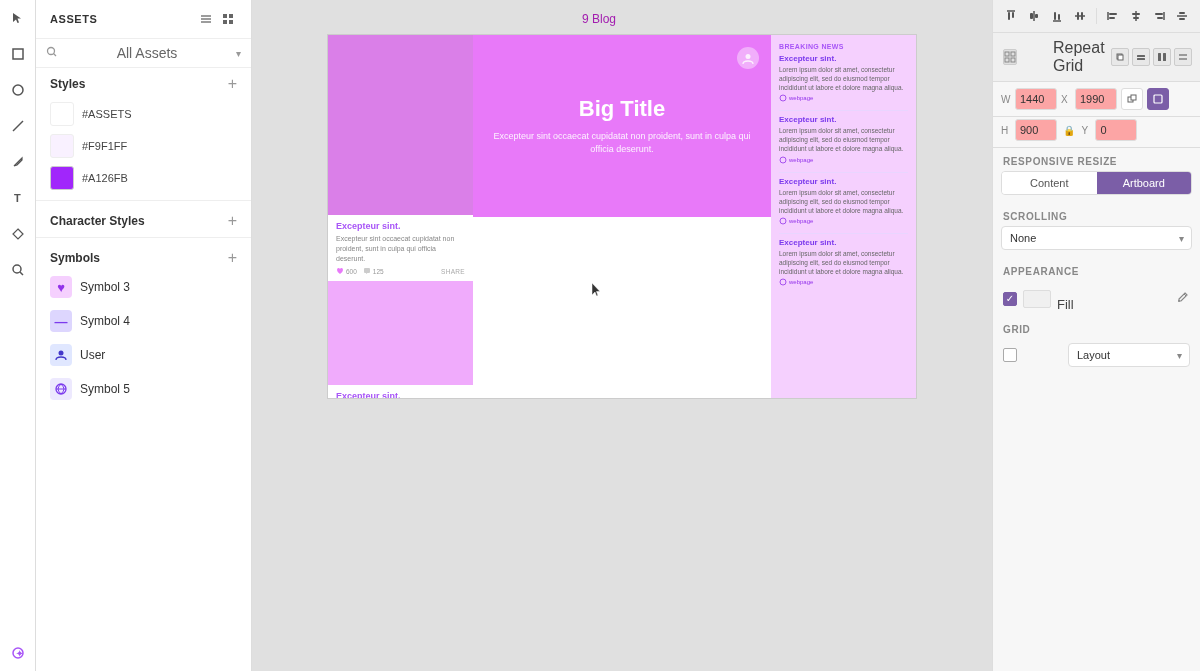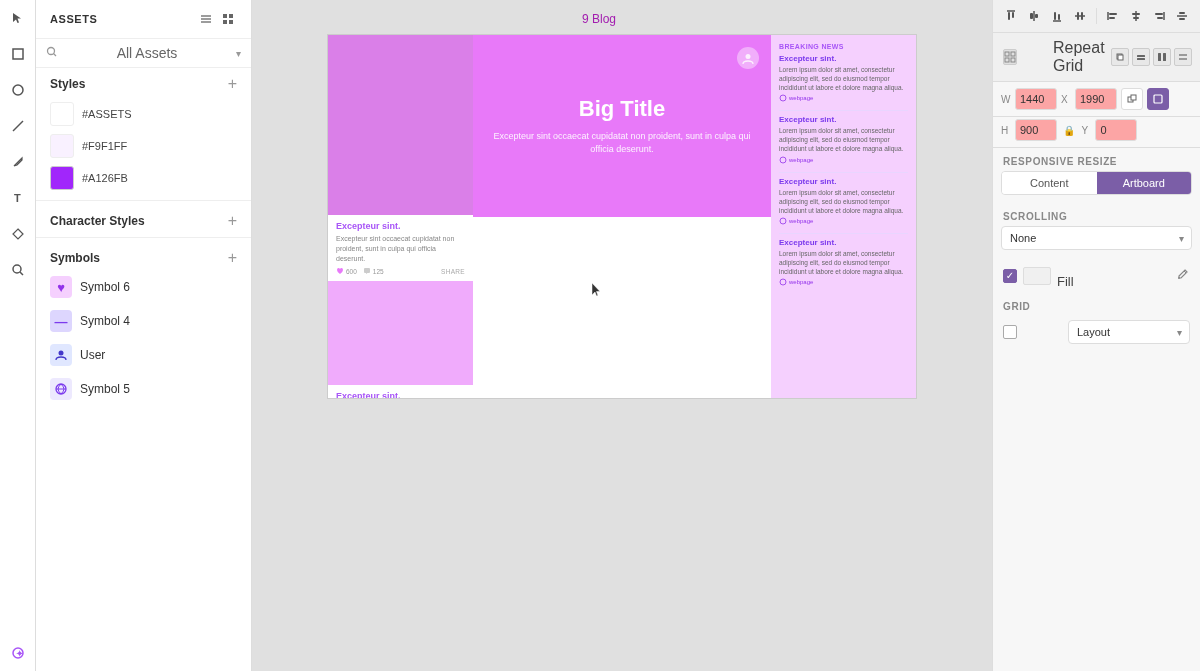--- a/index.html
+++ b/index.html
@@ -681,21 +681,21 @@
 
   <hr class="divider">
 
   <div class="section-header">
     <span class="section-title">Symbols</span>
     <span class="section-add">+</span>
   </div>
 
   <div class="symbol-item">
     <div class="symbol-icon" style="background:#f5d0fe;color:#9333ea;">♥</div>
-    <span class="symbol-label">Symbol 6</span>
+    <span class="symbol-label">Symbol 3</span>
   </div>
   <div class="symbol-item">
     <div class="symbol-icon" style="background:#ddd6fe;color:#7c3aed;font-weight:bold;">—</div>
     <span class="symbol-label">Symbol 4</span>
   </div>
   <div class="symbol-item">
     <div class="symbol-icon" style="background:#e0e7ff;color:#4338ca;">
       <svg width="14" height="14" viewBox="0 0 14 14" fill="none">
           <circle cx="7" cy="5" r="2.5" fill="#4338ca"></circle>
           <path d="M2 12 Q2 9 7 9 Q12 9 12 12" stroke="#4338ca" stroke-width="1.3" fill="none"></path>
@@ -963,20 +963,21 @@
   <div class="rp-select-wrapper">
     <select>
       <option>None</option>
       <option>Vertical</option>
       <option>Horizontal</option>
       <option>Pan</option>
     </select>
     <span class="rp-select-arrow">▾</span>
   </div>
 
+  <div class="rp-section-label">APPEARANCE</div>
   <div class="rp-appearance-row">
     <div class="rp-checkbox checked">✓</div>
     <div class="rp-fill-swatch"></div>
     <span class="rp-fill-label">Fill</span>
     <span class="rp-eyedropper">
       <svg width="14" height="14" viewBox="0 0 14 14" fill="none">
           <path d="M9 3 L11 5 L5 11 L3 11 L3 9 Z" stroke="#888" stroke-width="1.2" fill="none"></path>
           <line x1="8" y1="4" x2="10" y2="6" stroke="#888" stroke-width="1"></line>
           <circle cx="3" cy="11" r="1" fill="#888"></circle>
         </svg>

